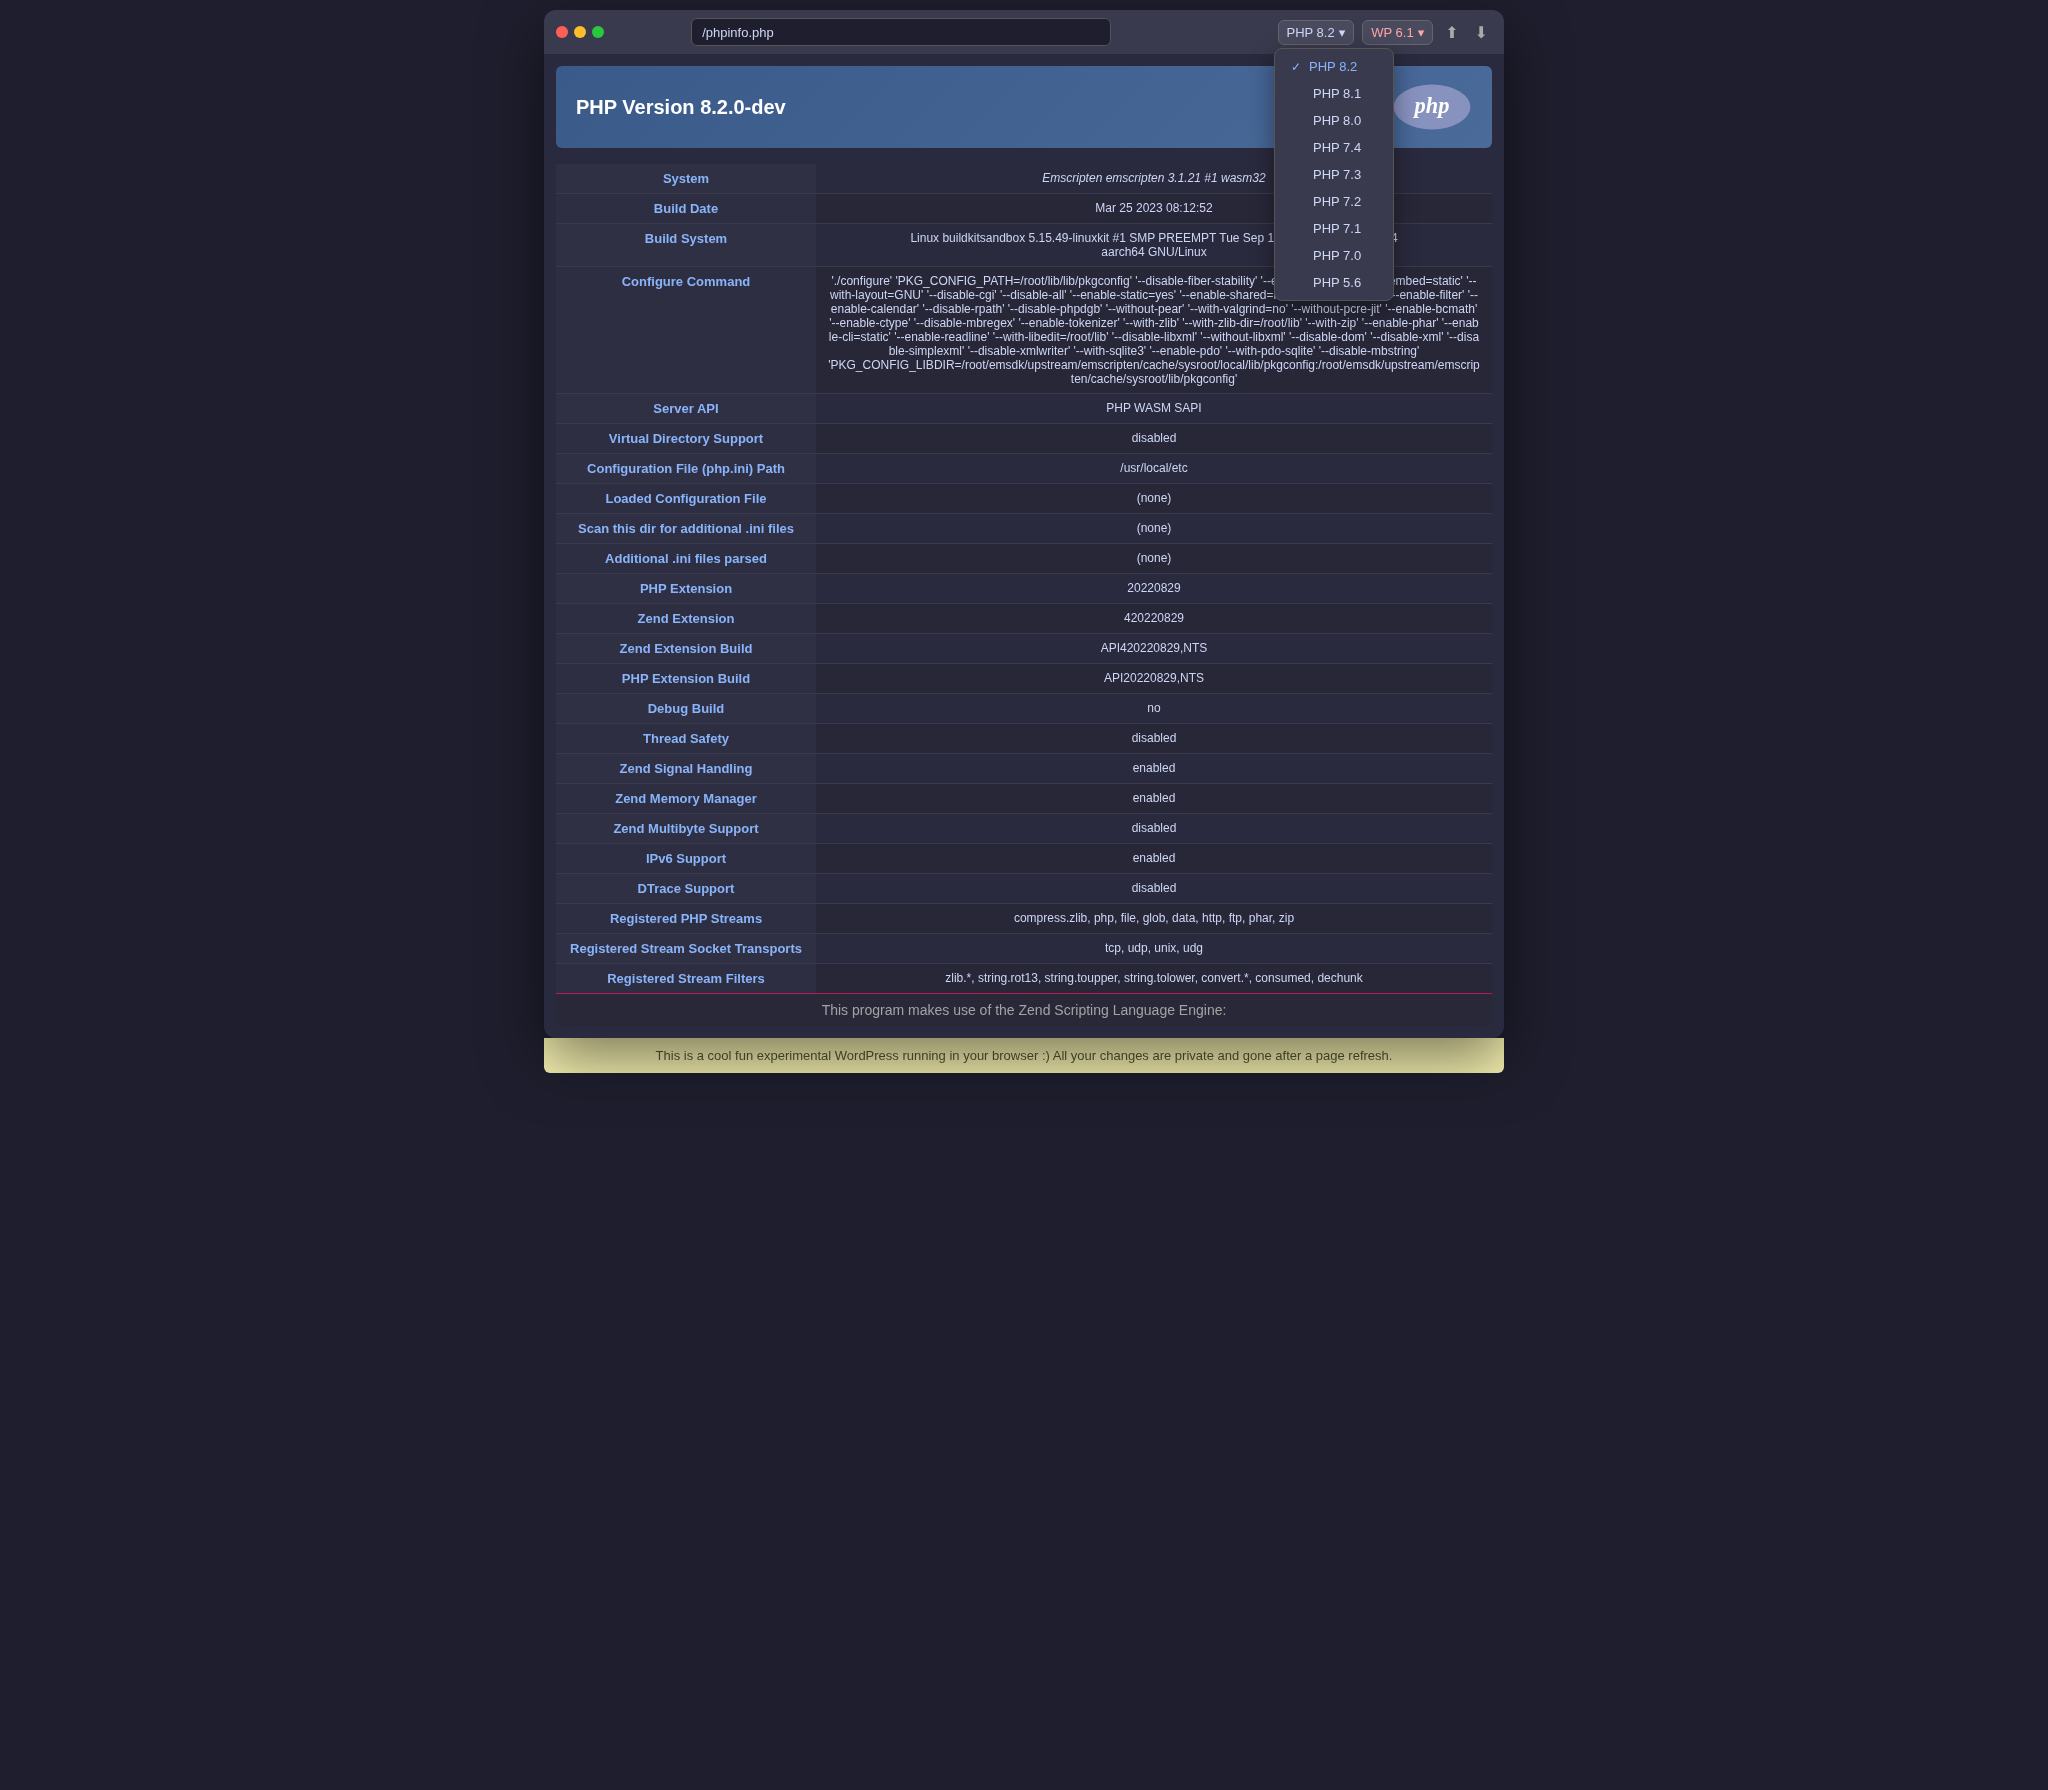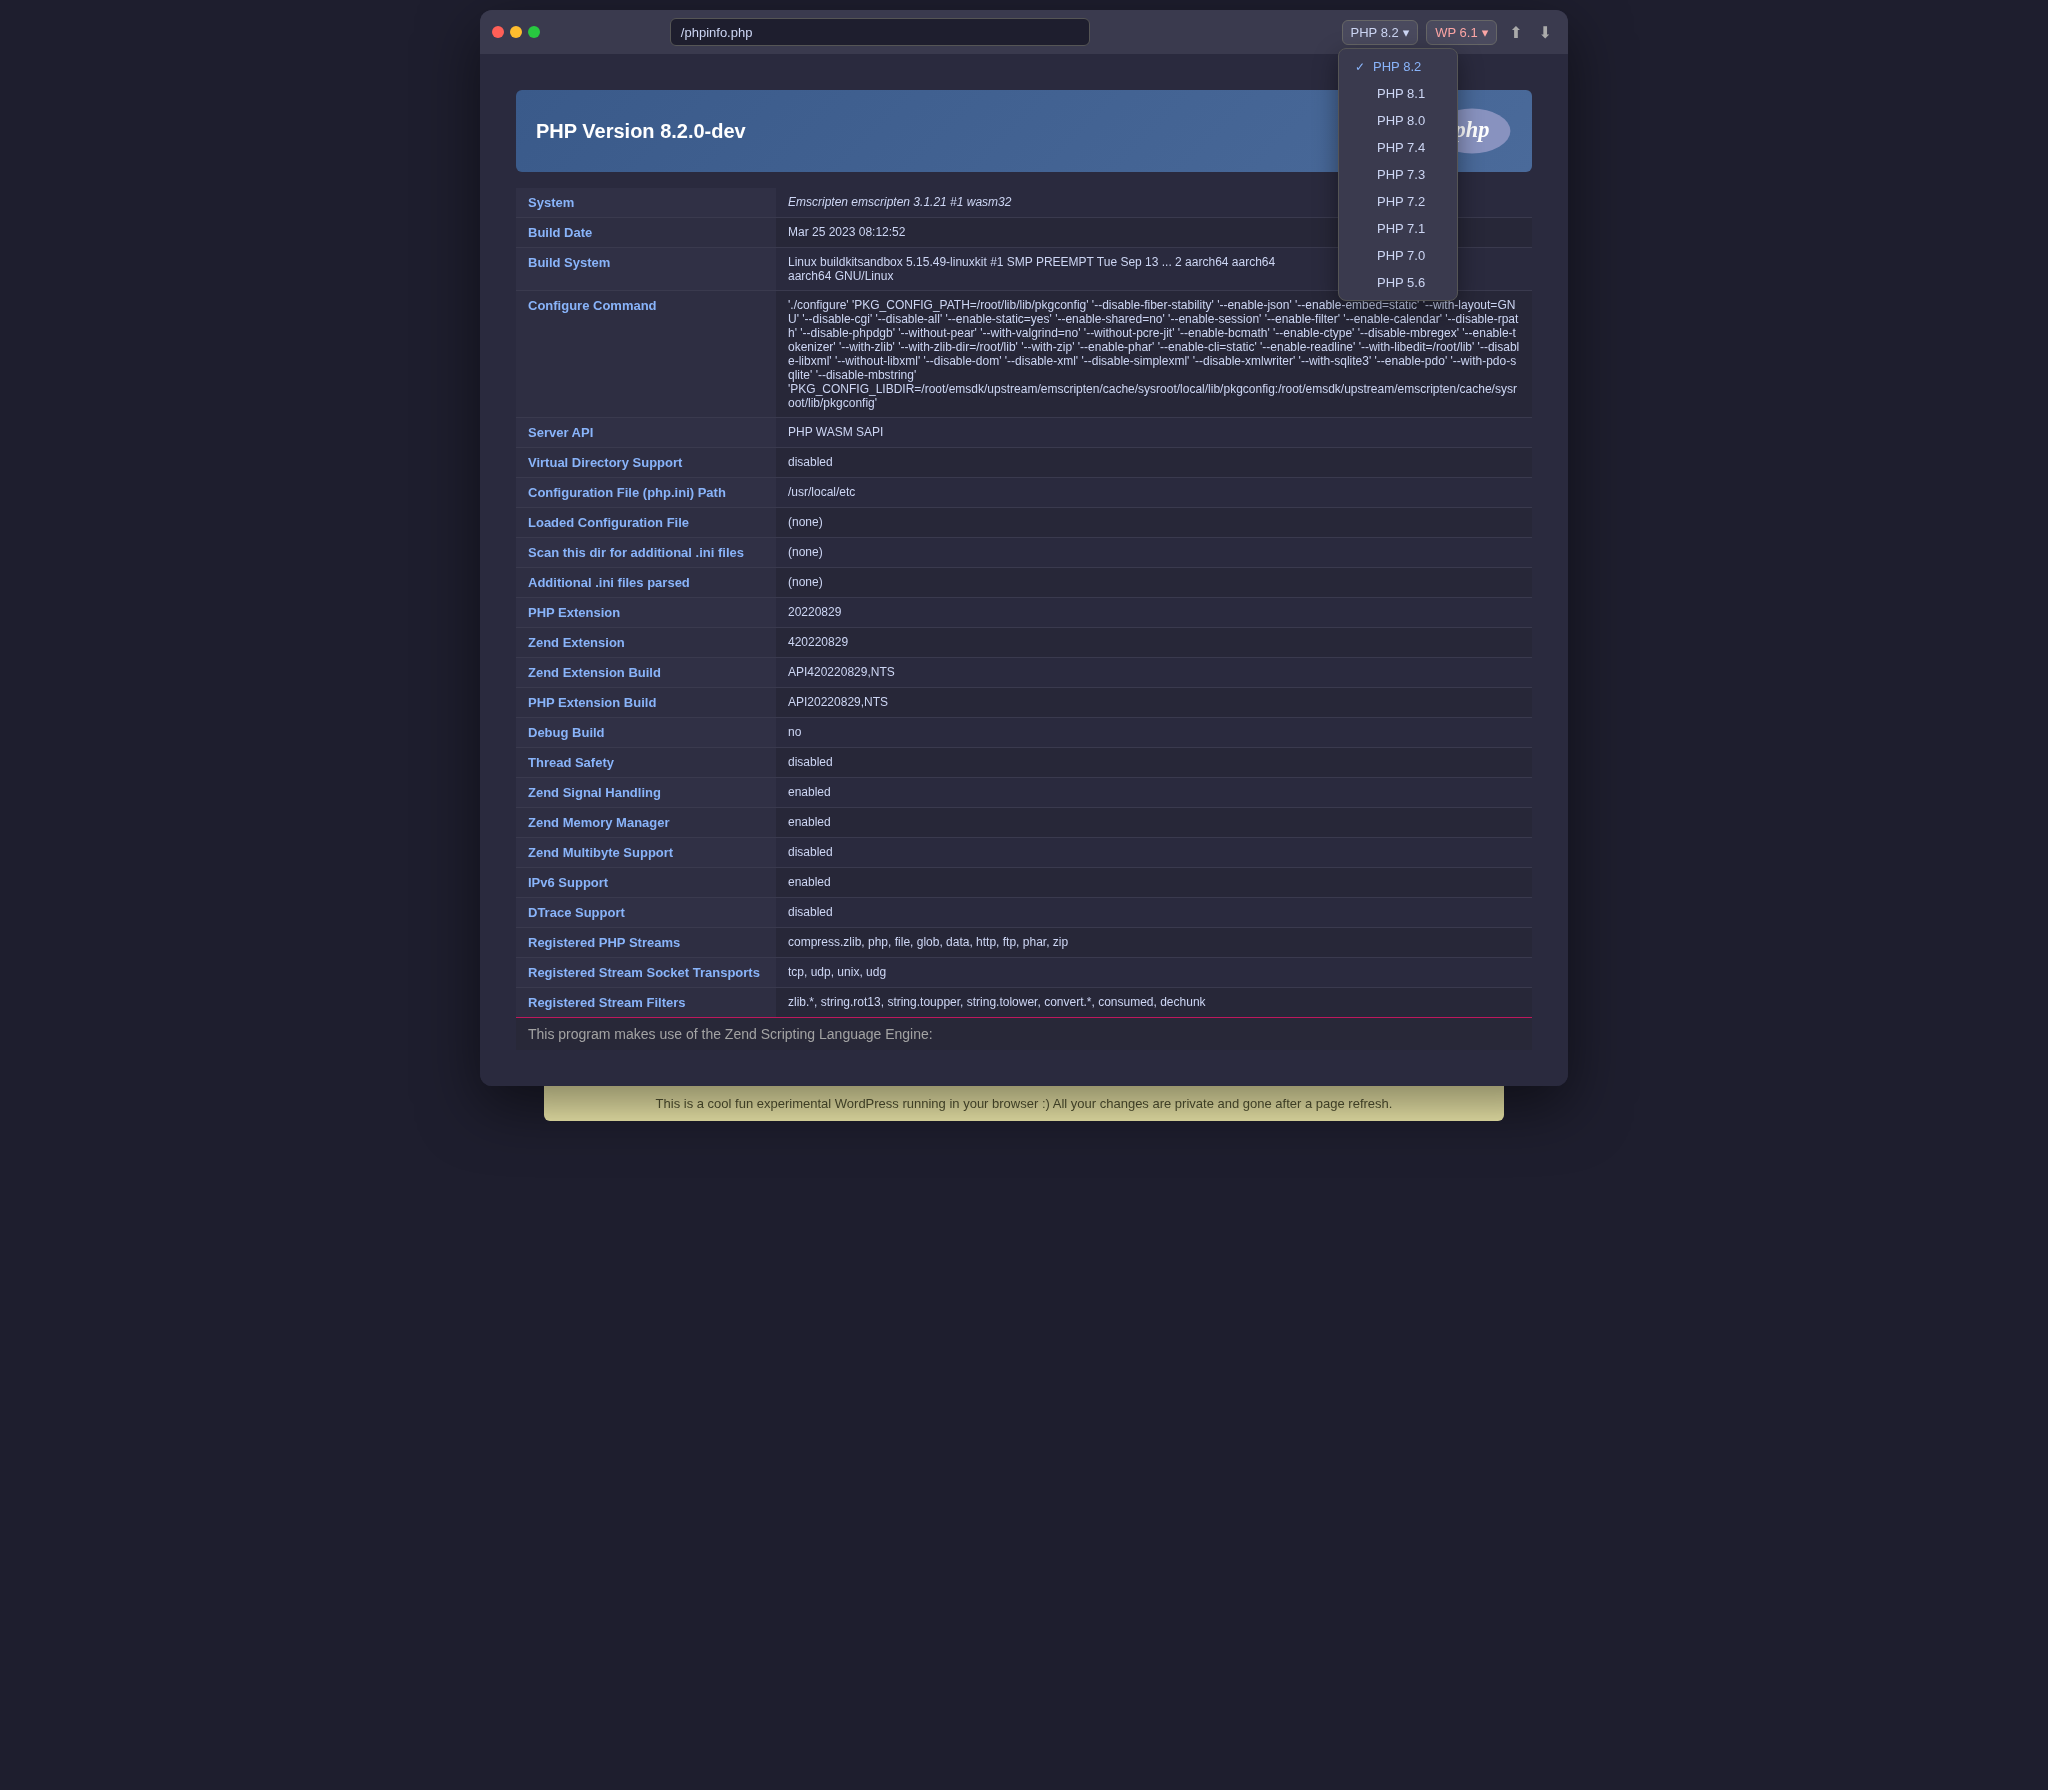--- a/index.html
+++ b/index.html
@@ -9,21 +9,21 @@
       font-size: 13px;
       color: #cdd6f4;
       min-height: 100vh;
       display: flex;
       flex-direction: column;
       align-items: center;
       padding: 10px;
     }
 
     .window {
-      width: 1088px;
+      width: 960px;
       background: #2a2a3e;
       border-radius: 12px;
       box-shadow: 0 20px 60px rgba(0,0,0,0.5);
       overflow: hidden;
       position: relative;
     }
 
     
     .titlebar {
       background: #3a3a4e;
@@ -131,21 +131,22 @@
       color: #89b4fa;
     }
     .checkmark {
       font-size: 12px;
       color: #89b4fa;
     }
 
     
     .content {
       background: #2a2a3e;
-      padding: 36px;
+      padding: 12px;
+      text-align: center;
     }
 
     
     .php-header {
       background: linear-gradient(135deg, #3a5a8a, #4a6a9a);
       border-radius: 6px;
       padding: 16px 20px;
       display: flex;
       align-items: center;
       justify-content: space-between;

